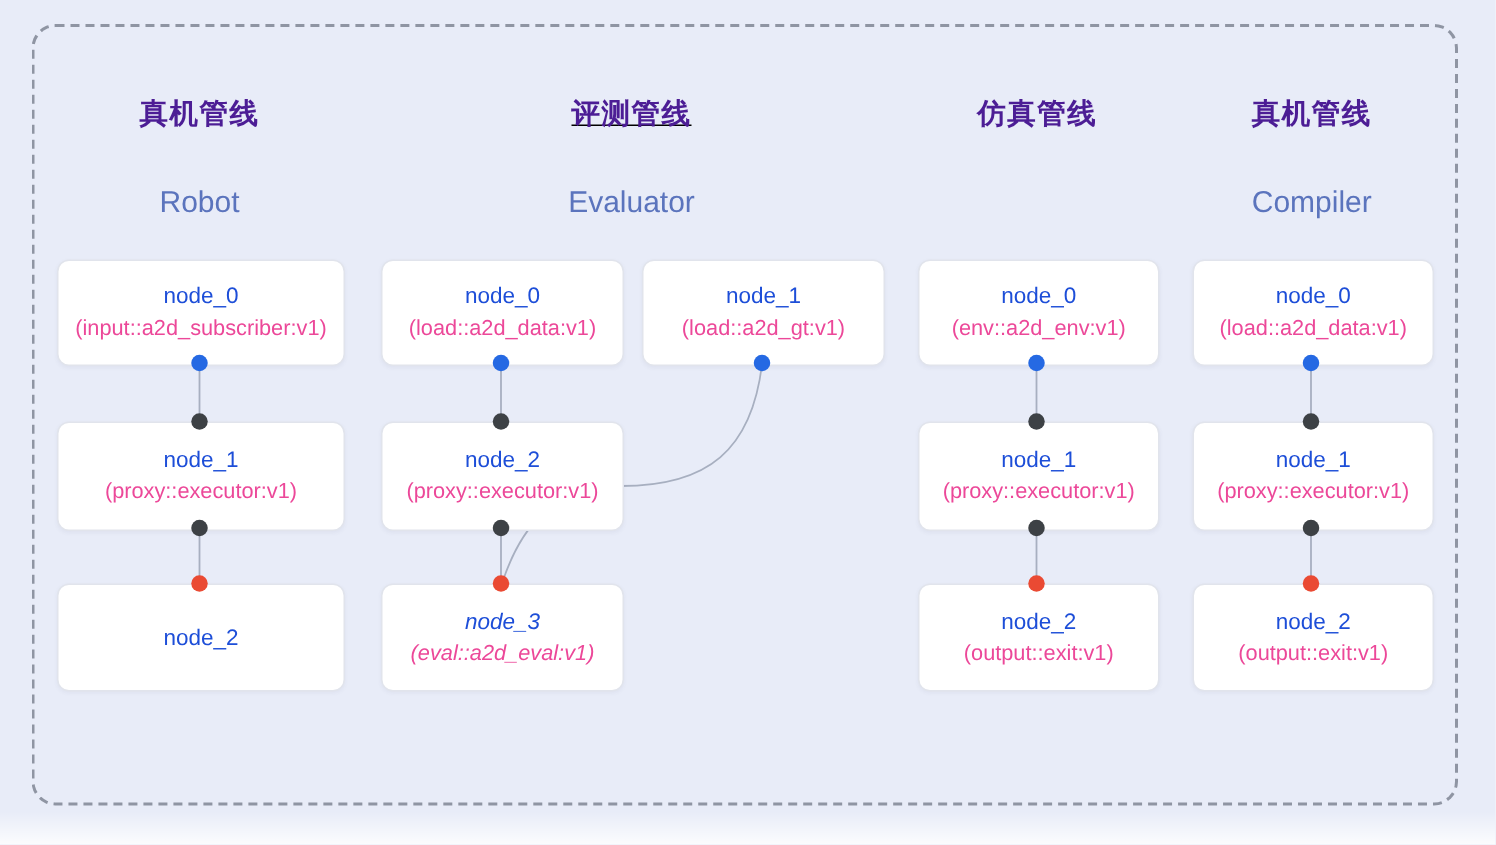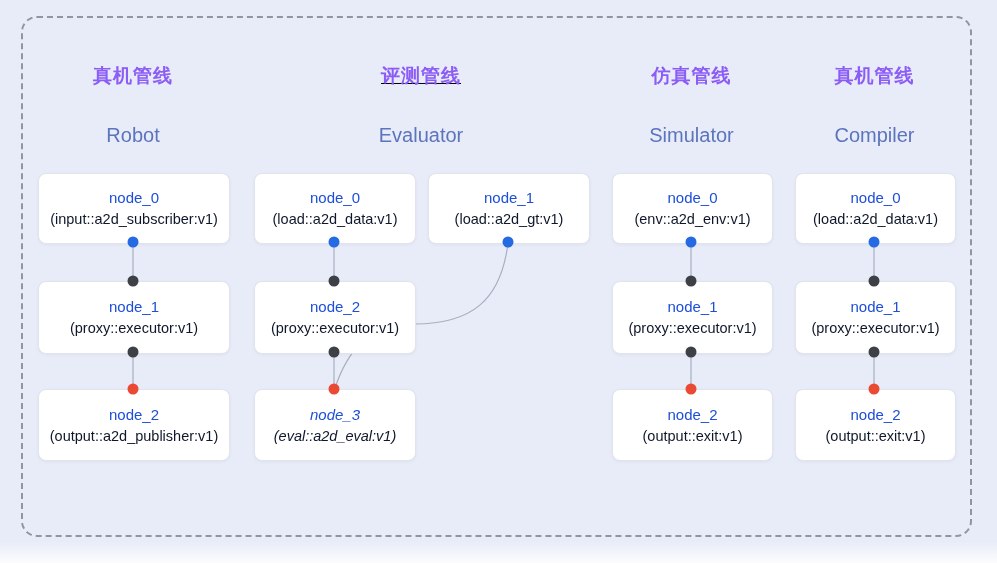--- a/index.html
+++ b/index.html
@@ -32,21 +32,21 @@
     z-index:1;
   }
   .col-header{
     position:absolute;
     text-align:center;
     z-index:2;
   }
   .cn-title{
     font-size:19px;
     font-weight:bold;
-    color:#8b5cf6;
+    color:#4c1d95;
     letter-spacing:1px;
   }
   .en-title{
     position:absolute;
     width:100%;
     text-align:center;
     font-size:20px;
     color:#5b74bd;
     z-index:2;
   }
@@ -63,21 +63,21 @@
     gap:3px;
     z-index:2;
   }
   .node .n-name{
     font-size:15px;
     color:#1d4ed8;
     line-height:19px;
   }
   .node .n-type{
     font-size:14.5px;
-    color:#0f172a;
+    color:#ec4899;
     line-height:19px;
   }
   .dot{
     position:absolute;
     width:11px;height:11px;
     border-radius:50%;
     transform:translate(-50%,-50%);
     z-index:3;
   }
   .dot.blue{background:#2569e3;}
@@ -111,38 +111,36 @@
   <div class="en-title" style="left:38px;top:124px;width:190px;position:absolute;">Robot</div>
 
   <div class="col-header" style="left:254px;top:63px;width:334px;text-decoration:underline;">
     <span class="cn-title">评测管线</span>
   </div>
   <div class="en-title" style="left:254px;top:124px;width:334px;position:absolute;">Evaluator</div>
 
   <div class="col-header" style="left:612px;top:63px;width:159px;">
     <span class="cn-title">仿真管线</span>
   </div>
-  <div class="en-title" style="left:612px;top:124px;width:159px;position:absolute;">Simulator</div>
 
   <div class="col-header" style="left:795px;top:63px;width:159px;">
     <span class="cn-title">真机管线</span>
   </div>
   <div class="en-title" style="left:795px;top:124px;width:159px;position:absolute;">Compiler</div>
 
   <div class="node" style="left:38px;top:173px;width:190px;height:69px;">
     <span class="n-name">node_0</span>
     <span class="n-type">(input::a2d_subscriber:v1)</span>
   </div>
   <div class="node" style="left:38px;top:281px;width:190px;height:71px;">
     <span class="n-name">node_1</span>
     <span class="n-type">(proxy::executor:v1)</span>
   </div>
   <div class="node" style="left:38px;top:389px;width:190px;height:70px;">
     <span class="n-name">node_2</span>
-    <span class="n-type">(output::a2d_publisher:v1)</span>
   </div>
 
   <div class="node" style="left:254px;top:173px;width:160px;height:69px;">
     <span class="n-name">node_0</span>
     <span class="n-type">(load::a2d_data:v1)</span>
   </div>
   <div class="node" style="left:428px;top:173px;width:160px;height:69px;">
     <span class="n-name">node_1</span>
     <span class="n-type">(load::a2d_gt:v1)</span>
   </div>

